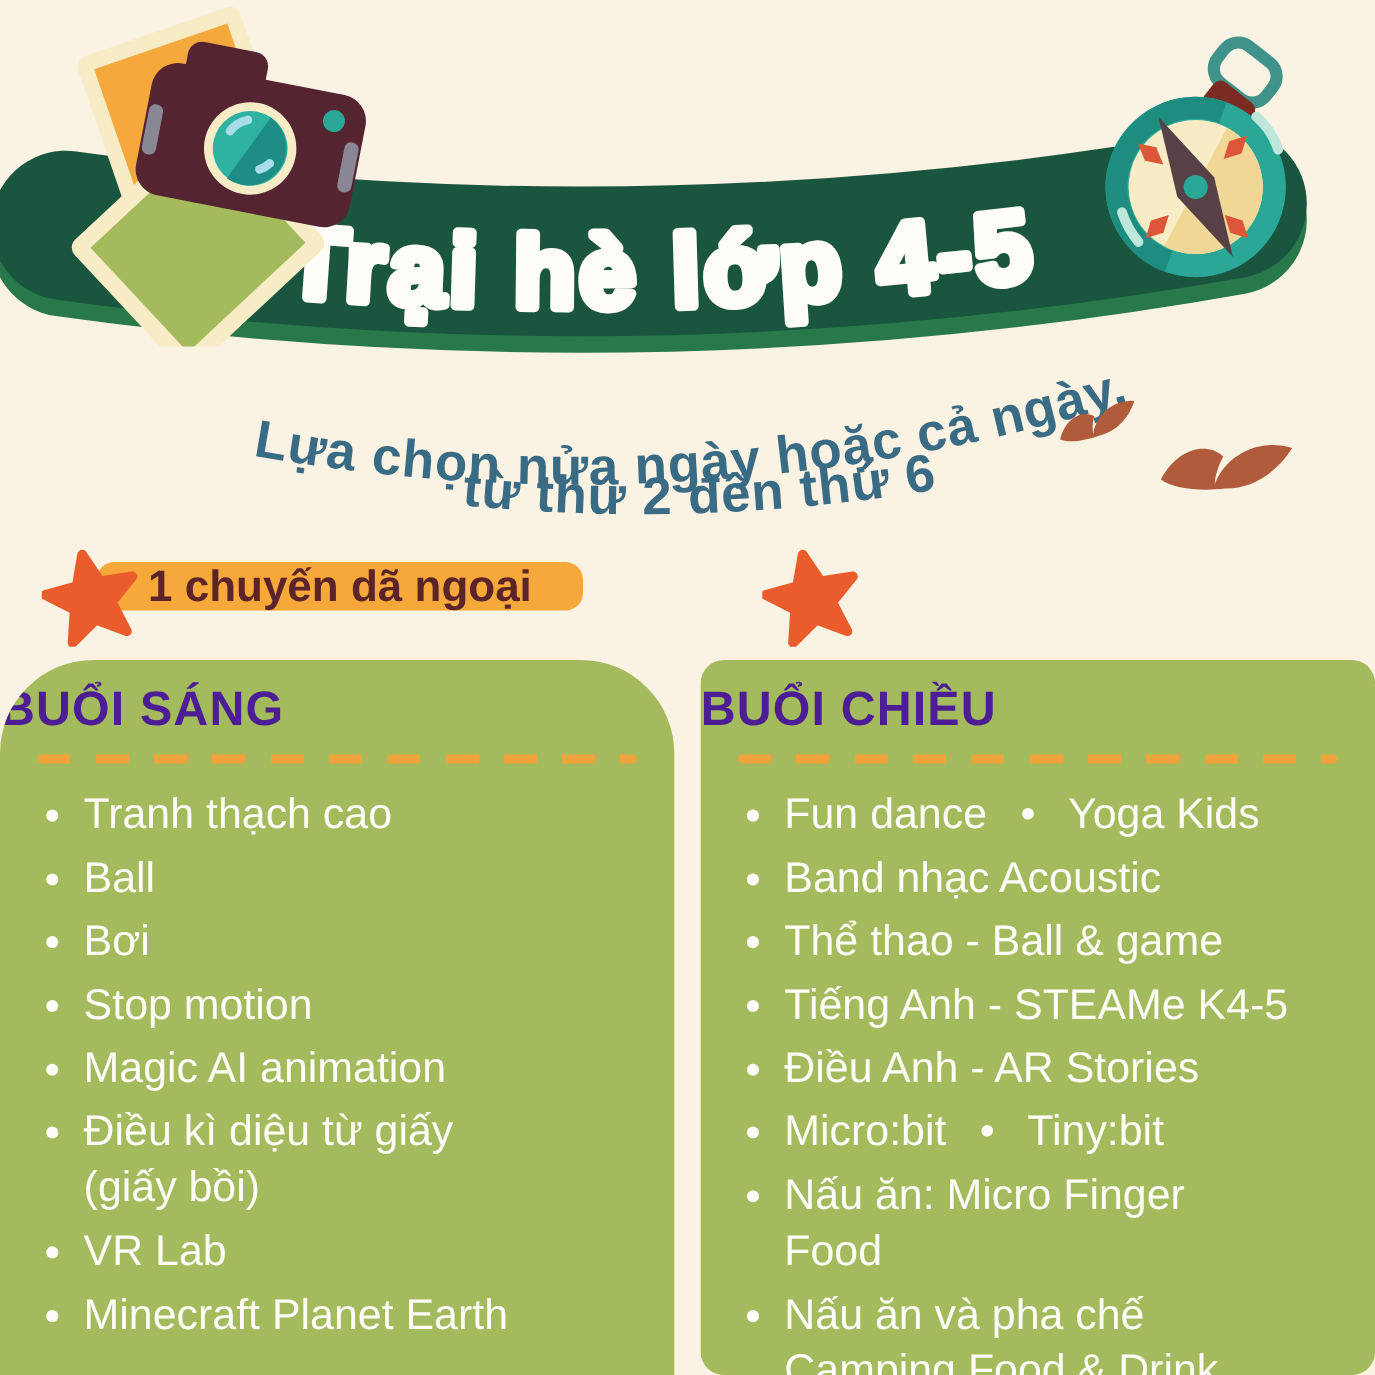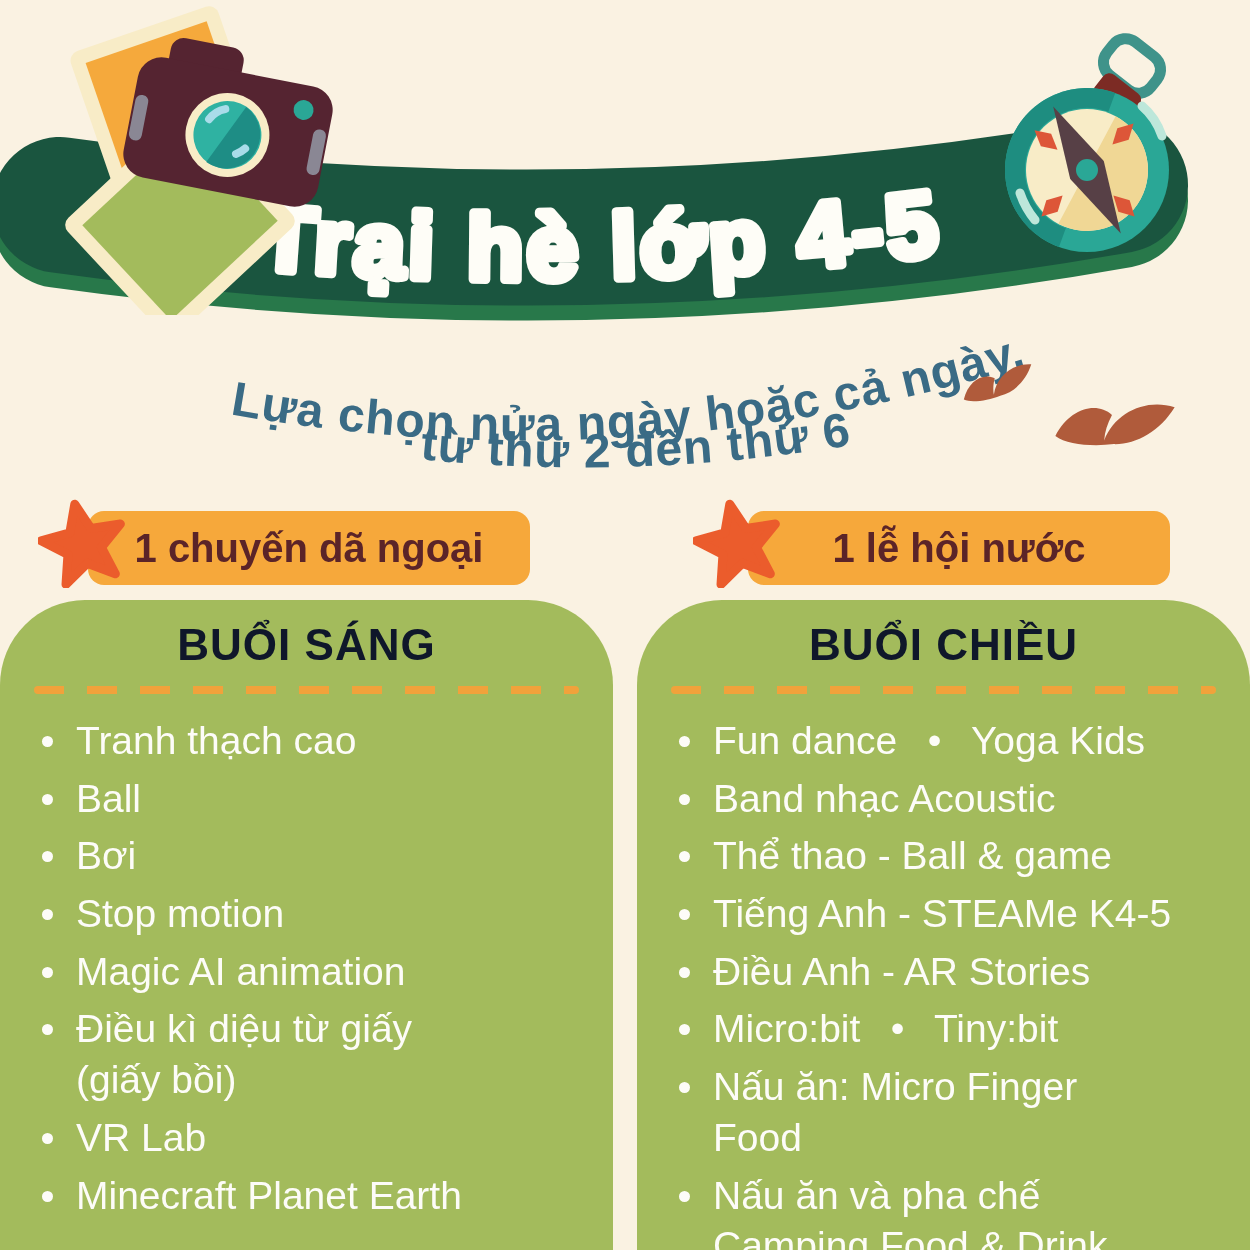--- a/index.html
+++ b/index.html
@@ -23,38 +23,38 @@
     fill:#fefdf7;stroke:#fefdf7;stroke-width:9;stroke-linejoin:round;
     paint-order:stroke;
   }
   .subtitle-text{
     font-family:"Liberation Sans","DejaVu Sans",sans-serif;
     font-size:48px;font-weight:bold;letter-spacing:1px;fill:#3a6b85;
   }
 
   
   .badge{
-    position:absolute;top:511px;height:74px;
+    position:absolute;top:511px;height:44px;
     background:#f6a83b;border-radius:16px;
     display:flex;align-items:center;justify-content:center;
     color:#5b2428;font-size:40px;font-weight:bold;
   }
   .badge-star{position:absolute;top:498px;width:90px;height:90px;z-index:3;}
 
   
   .panel{
     position:absolute;top:600px;width:613px;height:650px;
     background:#a3bb5c;border-radius:85px 85px 0 0;
     overflow:hidden;color:#fdfcf8;
   }
   .panel-left{left:0;}
-  .panel-right{left:637px;}
+  .panel-right{left:637px;border-radius:21px;}
   .panel-title{
-    margin:20px 0 0 0;text-align:center;
-    font-size:44px;font-weight:bold;letter-spacing:1px;color:#0f172a;
+    margin:20px 0 0 0;text-align:left;
+    font-size:44px;font-weight:bold;letter-spacing:1px;color:#4c1d95;
   }
   .divider{
     height:8px;margin:16px 34px 0 34px;border-radius:4px;
     background:repeating-linear-gradient(to right,#f1a23b 0 30px,transparent 30px 53px);
   }
   .panel ul{
     list-style:none;margin:22px 0 0 0;padding:0 18px 0 38px;
   }
   .panel li{
     position:relative;padding-left:38px;margin-bottom:7px;
@@ -142,23 +142,20 @@
     </g>
   </svg>
 
   <div class="badge" style="left:88px;width:442px;">
     <span>1 chuyến dã ngoại</span>
   </div>
   <svg class="badge-star abs" style="left:38px;" viewBox="0 0 100 100">
     <polygon points="50,6 62,36 95,38 69,59 78,91 50,73 22,91 31,59 5,38 38,36" fill="#eb5c2c" stroke="#eb5c2c" stroke-width="10" stroke-linejoin="round" transform="rotate(-12 50 50)"></polygon>
   </svg>
 
-  <div class="badge" style="left:748px;width:422px;">
-    <span>1 lễ hội nước</span>
-  </div>
   <svg class="badge-star abs" style="left:693px;" viewBox="0 0 100 100">
     <polygon points="50,6 62,36 95,38 69,59 78,91 50,73 22,91 31,59 5,38 38,36" fill="#eb5c2c" stroke="#eb5c2c" stroke-width="10" stroke-linejoin="round" transform="rotate(-12 50 50)"></polygon>
   </svg>
 
   <section class="panel panel-left">
     <h2 class="panel-title">BUỔI SÁNG</h2>
     <div class="divider"></div>
     <ul>
       <li><span class="item-text">Tranh thạch cao</span></li>
       <li><span class="item-text">Ball</span></li>

